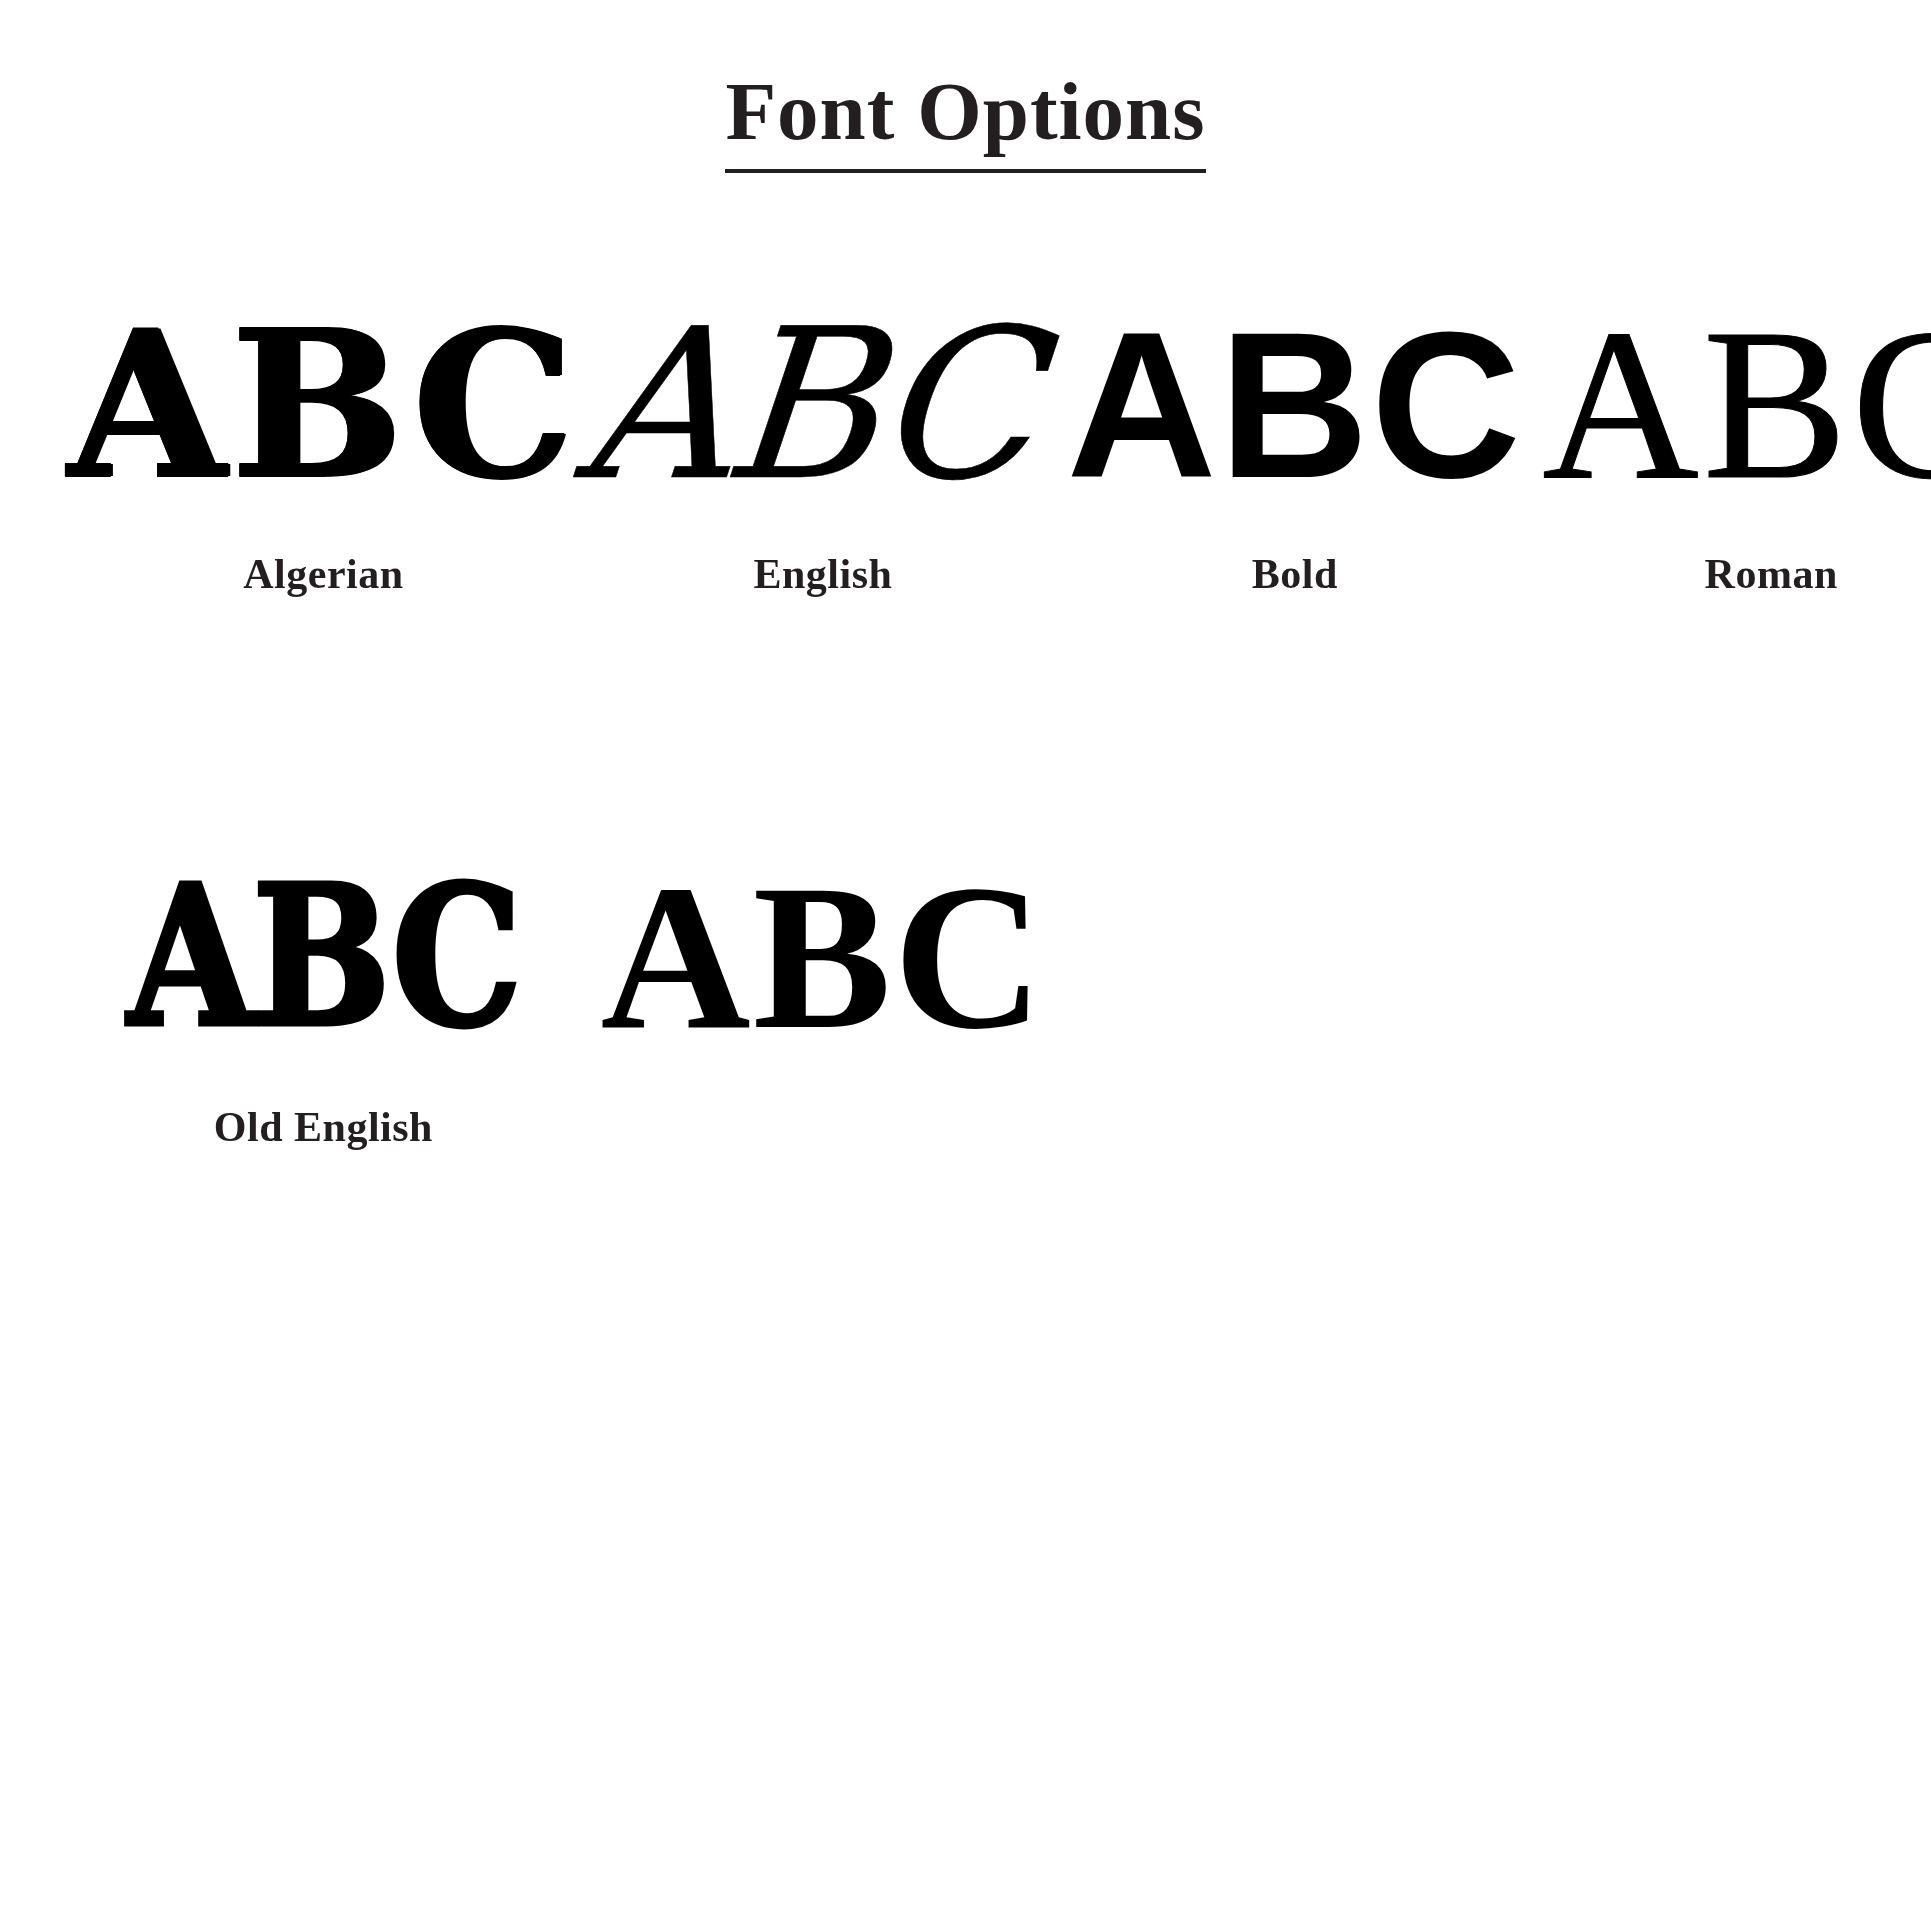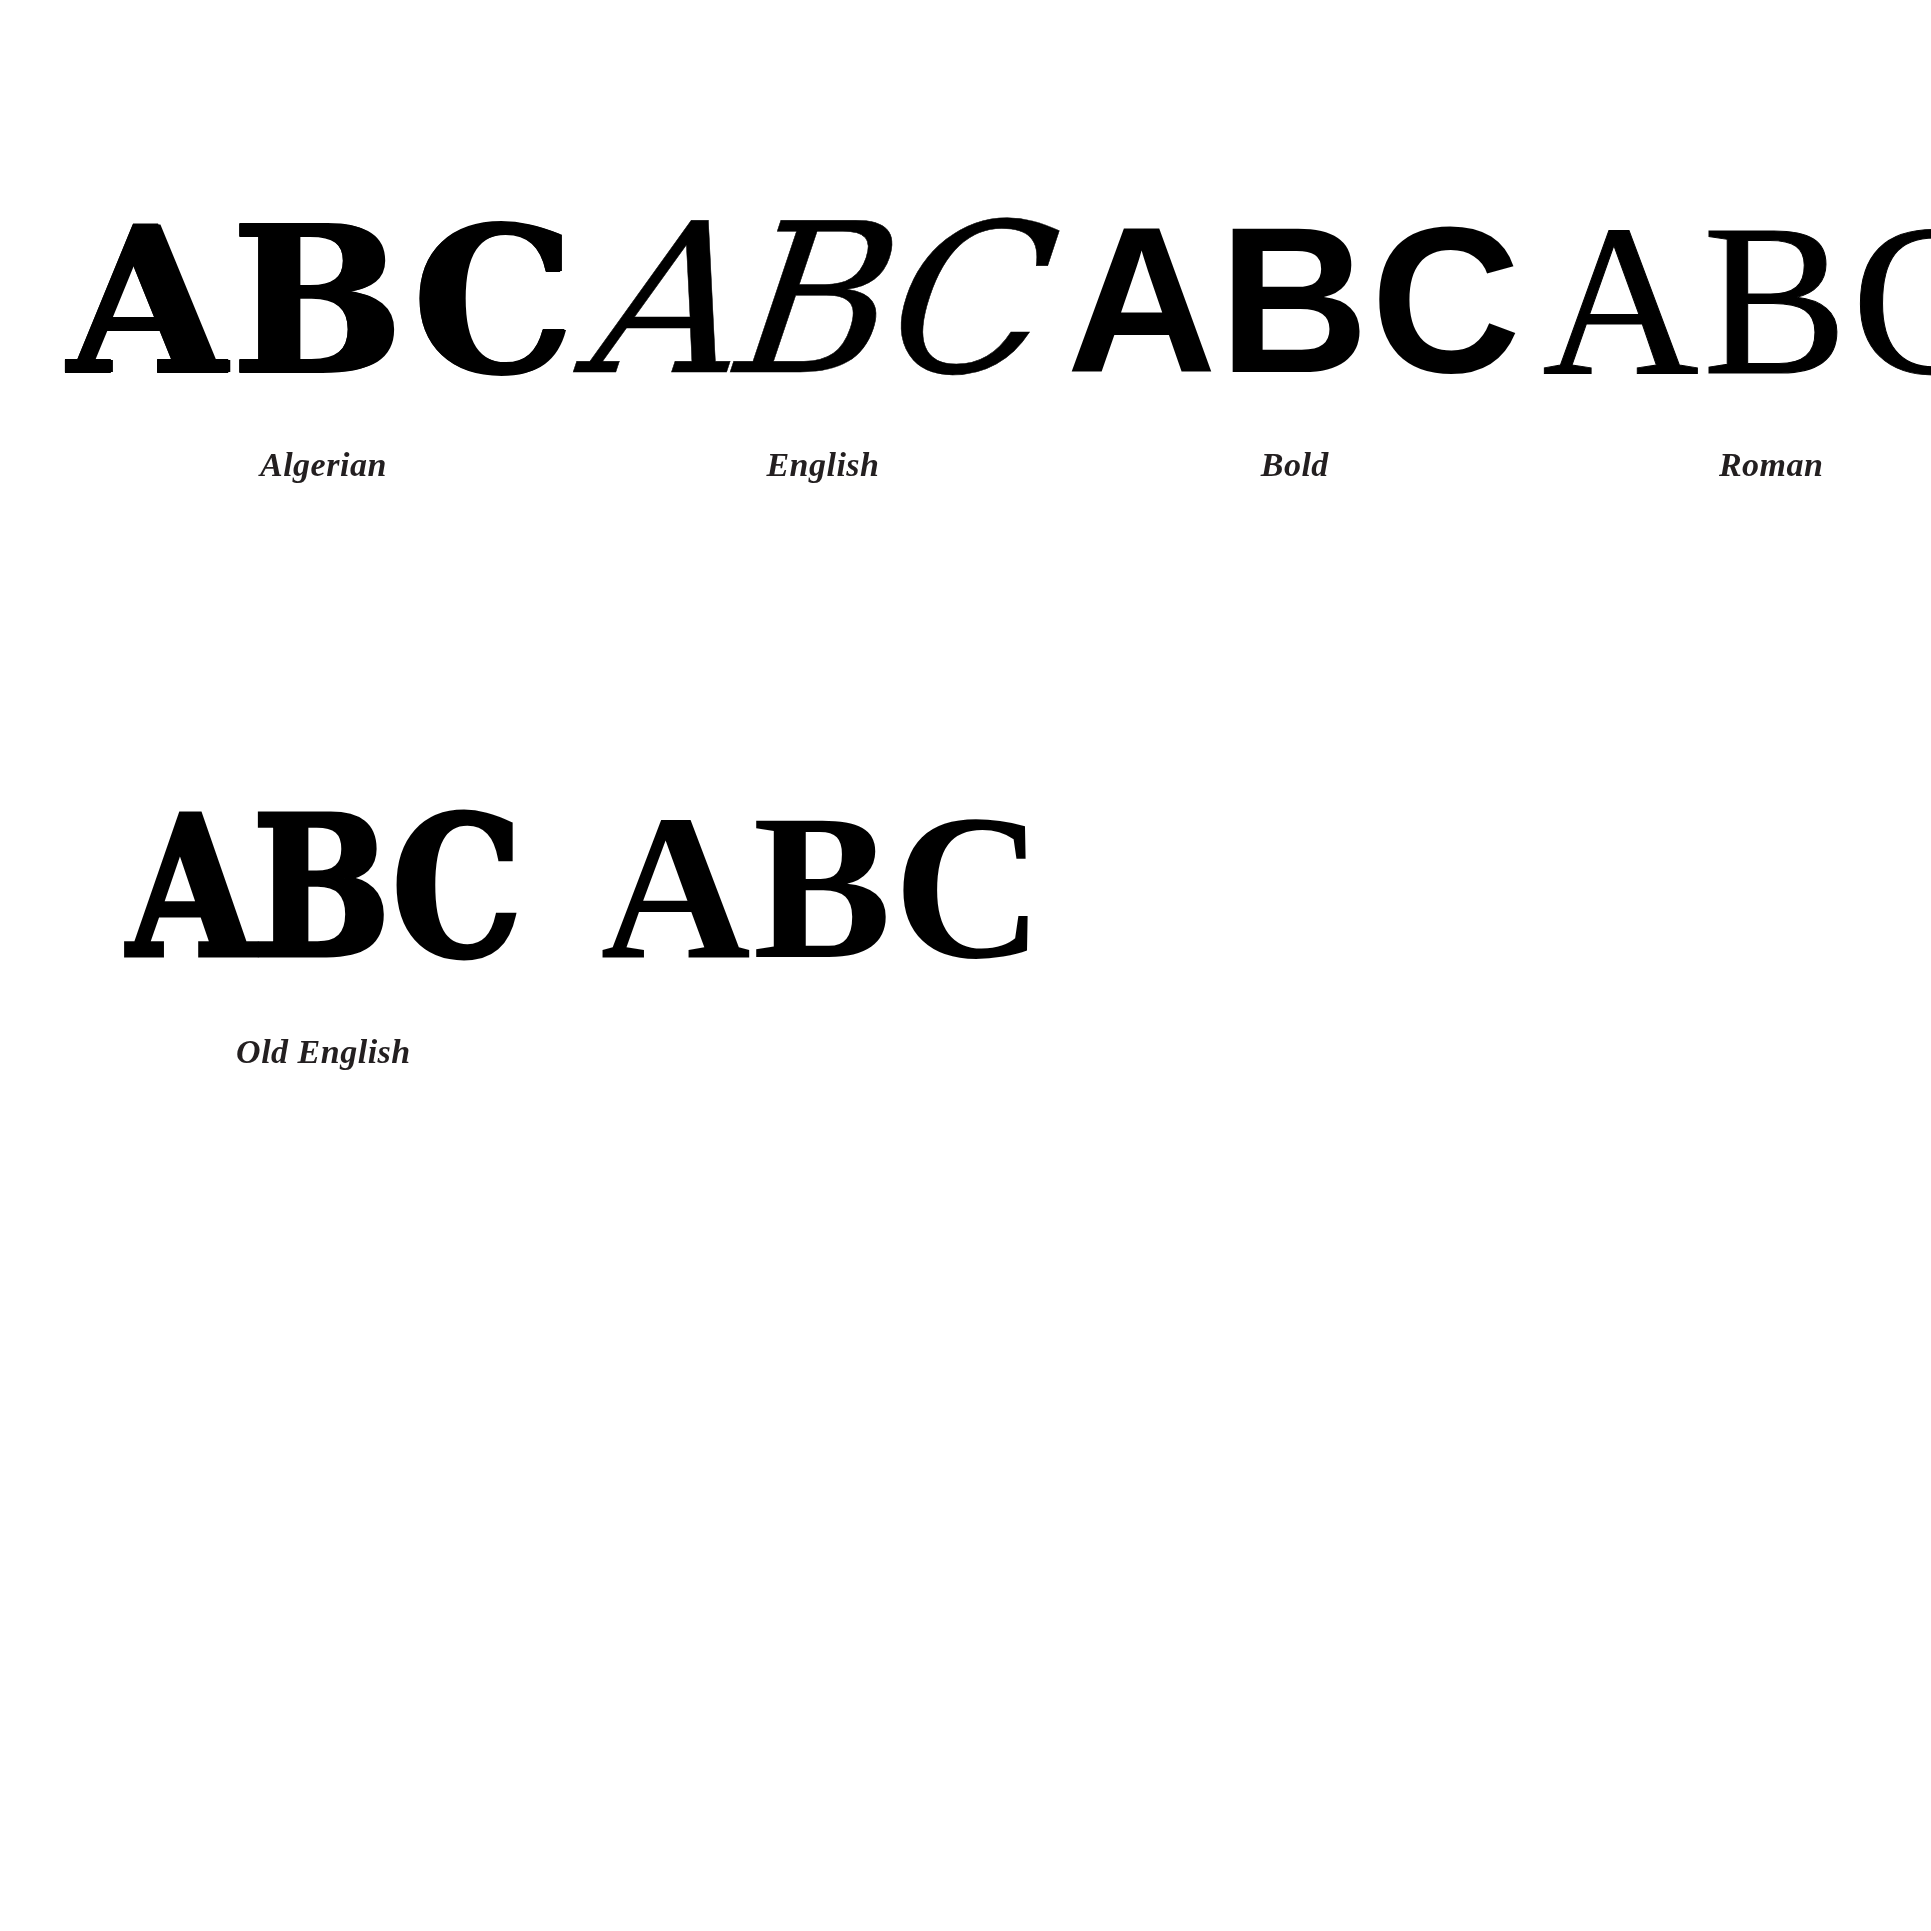--- a/index.html
+++ b/index.html
@@ -61,26 +61,25 @@
     align-items: center;
     justify-content: center;
     color: #000000;
     line-height: 1;
     white-space: nowrap;
   }
 
   .label {
     margin-top: 5.8px;
     font-family: "Liberation Serif", serif;
-    font-size: 34px;
+    font-size: 42px;
     font-weight: 700;
     color: #231f20;
     text-align: center;
     letter-spacing: 0.5px;
-    font-style: italic;
   }
 
   
   .style-algerian {
     font-family: "DejaVu Serif", serif;
     font-weight: 700;
     font-size: 203px;
     letter-spacing: 5.8px;
     text-shadow: 2.9px 0 0 #000, -1px 0 0 #000;
     -webkit-text-stroke: 1.9px #000;
@@ -126,20 +125,21 @@
     font-weight: 700;
     font-size: 208px;
     letter-spacing: 1.9px;
   }
 </style>
 </head>
 <body>
 
 <div class="page">
 
+  <div class="page-title">Font Options</div>
 
   <div class="grid">
 
     <div class="cell">
       <div class="sample style-algerian">ABC</div>
       <div class="label">Algerian</div>
     </div>
 
     <div class="cell">
       <div class="sample style-script">ABC</div>

